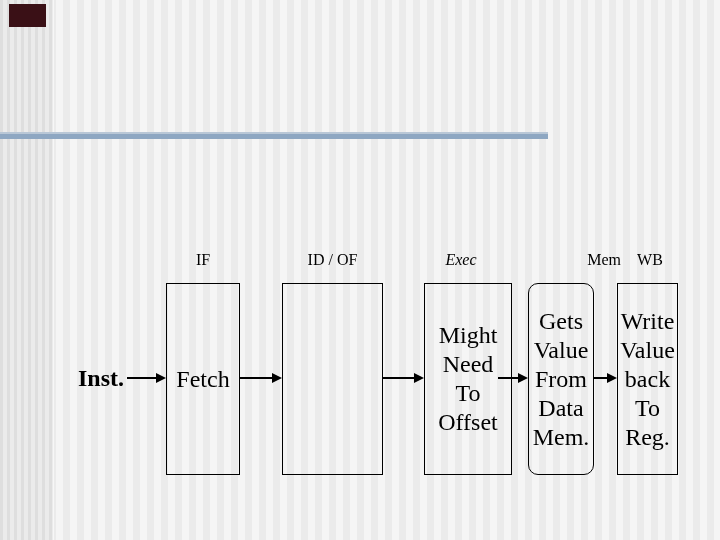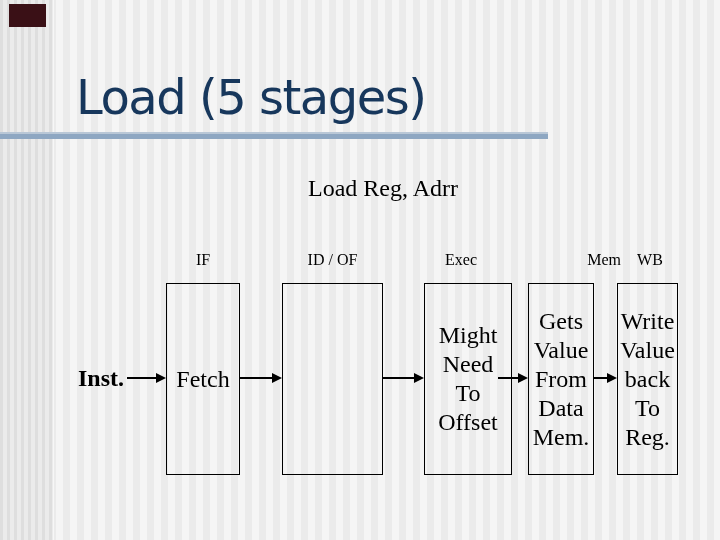--- a/index.html
+++ b/index.html
@@ -128,45 +128,43 @@
     border-left: 10px solid #000;
   }
 </style>
 </head>
 <body>
 
 <div id="slide">
   <div class="left-stripes"></div>
   <div class="accent-bar" style="background: rgb(58, 16, 22);"></div>
 
-  <div class="slide-title" style="color: rgb(23, 55, 92);">Load (5 stages)</div>
   <div class="title-rule" style="background: rgb(142, 167, 194);"></div>
 
-  <div class="subtitle">Load Reg, Adrr</div>
 
   <div class="inst-label">Inst.</div>
 
   <div id="stages">
       <div class="stage-header" style="left: 143px;">IF</div>
       <div class="stage-box" style="left: 166px; width: 74px; border-color: rgb(0, 0, 0); justify-content: center;">
         <div class="box-text">Fetch</div>
       </div>
       <div class="stage-header" style="left: 272.5px;">ID / OF</div>
       <div class="stage-box" style="left: 282px; width: 101px; border-color: rgb(0, 0, 0);">
         <div class="box-text"></div>
       </div>
-      <div class="stage-header" style="left: 401px;">Exec</div>
+      <div class="stage-header" style="left: 401px; font-style: italic;">Exec</div>
       <div class="stage-box" style="left: 424px; width: 88px; border-color: rgb(0, 0, 0);">
         <div class="box-text">Might
 Need
 To
 Offset</div>
       </div>
       <div class="stage-header" style="left: 501px; text-align: right;">Mem</div>
-      <div class="stage-box" style="left: 528px; width: 66px; border-color: rgb(0, 0, 0);">
+      <div class="stage-box" style="left: 528px; width: 66px; border-color: rgb(0, 0, 0); border-radius: 10px;">
         <div class="box-text">Gets
 Value
 From
 Data
 Mem.</div>
       </div>
       <div class="stage-header" style="left: 590px; text-align: center;">WB</div>
       <div class="stage-box" style="left: 617px; width: 61px; border-color: rgb(0, 0, 0);">
         <div class="box-text">Write
 Value

